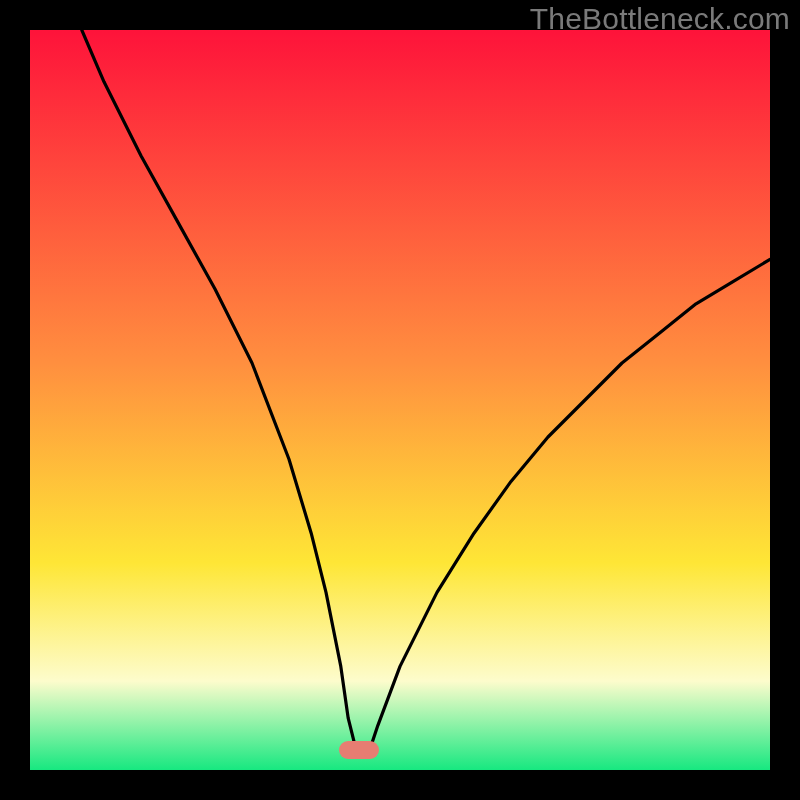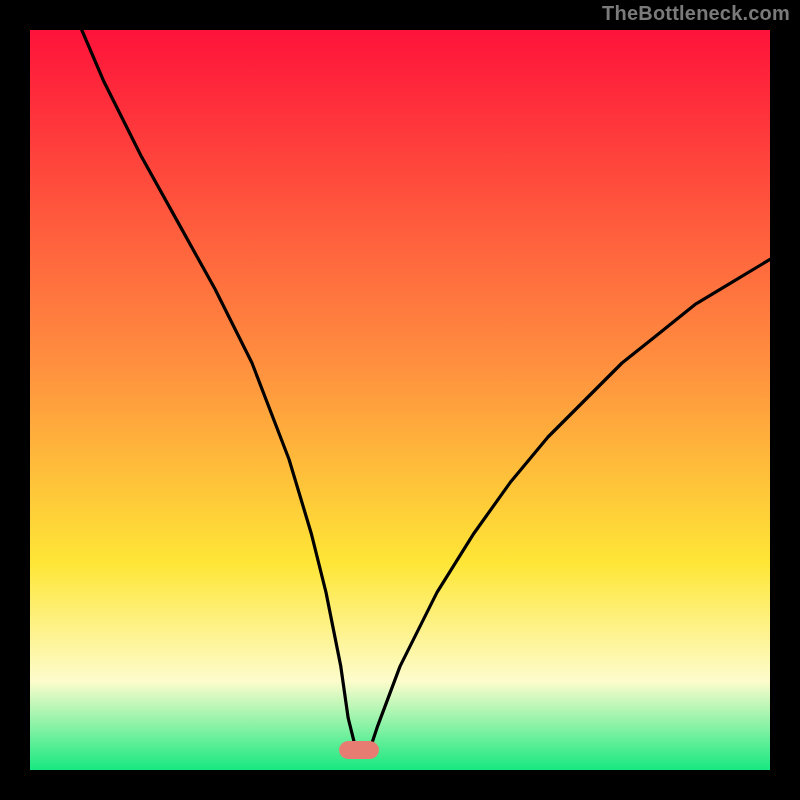--- a/index.html
+++ b/index.html
@@ -15,22 +15,22 @@
     position: relative;
     width: 800px;
     height: 800px;
     background: #000;
   }
   .watermark {
     position: absolute;
     top: 2px;
     right: 10px;
     color: #7a7a7a;
-    font-size: 20px;
-    font-weight: 700;
+    font-size: 30px;
+    font-weight: 400;
     letter-spacing: 0.2px;
   }
   svg.plot {
     position: absolute;
     left: 30px;
     top: 30px;
     width: 740px;
     height: 740px;
     display: block;
   }

